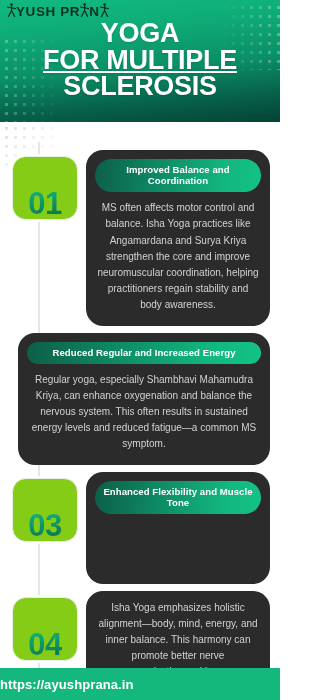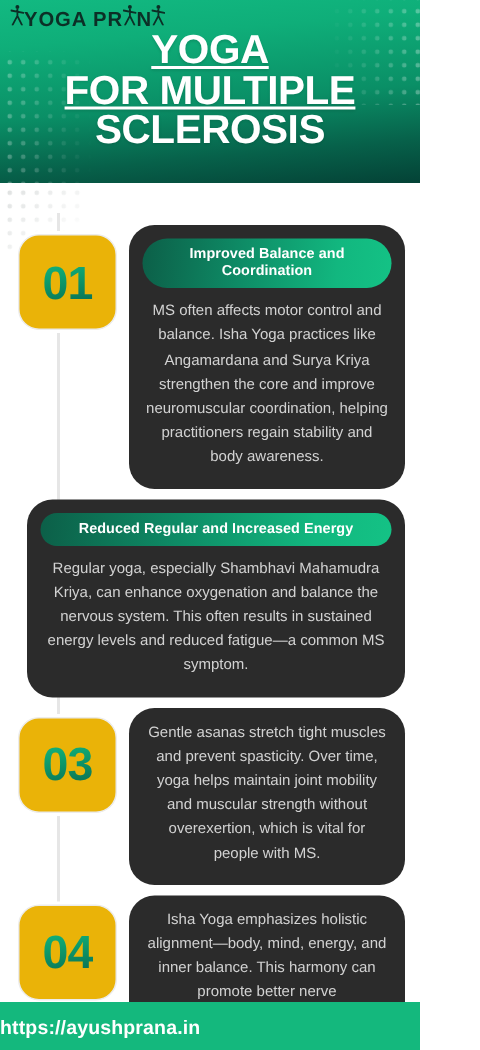--- a/index.html
+++ b/index.html
@@ -77,21 +77,21 @@
   }
   .title-line {
     display:block;
     color:#ffffff;
     font-weight:700;
     font-size:27px;
     line-height:0.99;
     letter-spacing:-0.3px;
     text-shadow:0 1px 2px rgba(0,0,0,0.13);
   }
-  .title-line.l1 { font-size:27px;text-decoration:underline; }
+  .title-line.l1 { font-size:27px; }
   .title-line.l2 { font-size:27px;text-decoration:underline; }
   .title-line.l3 { font-size:27px; }
 
   
   .body-area {
     position:relative;
     flex:1 1 auto;
     background:#ffffff;
     overflow:hidden;
   }
@@ -131,25 +131,25 @@
     align-items:flex-start;
     gap:0px;
   }
 
   .badge {
     flex:0 0 66px;
     width:66px;
     height:64px;
     margin-left:2px;
     margin-top:6px;
-    background:#eab308;
+    background:#84cc16;
     border:1.6px solid #ececec;
     border-radius:14px;
     display:flex;
-    align-items:center;
+    align-items:flex-end;
     justify-content:center;
     box-shadow:0 0 0 2px #ffffff;
   }
   .badge-num {
     font-size:31px;
     font-weight:700;
     letter-spacing:-0.5px;
     background:linear-gradient(170deg,#14b981 0%,#0e9e6d 38%,#0a6b50 100%);
     -webkit-background-clip:text;
     background-clip:text;
@@ -219,21 +219,21 @@
 
     <div class="logo">
       <span class="logo-fig">
         <svg width="9" height="14" viewBox="0 0 9 14" aria-hidden="true">
           <g fill="#0c2f26">
             <circle cx="4.6" cy="1.6" r="1.3"></circle>
             <path d="M4.6 3.1 L4.6 7.6 M0.4 4.0 L8.6 5.6 M4.6 7.6 L1.4 13.6 M4.6 7.6 L7.6 13.6" stroke="#0c2f26" stroke-width="1.2" stroke-linecap="round" fill="none"></path>
           </g>
         </svg>
       </span>
-      <span class="logo-text">YOGA PR</span>
+      <span class="logo-text">YUSH PR</span>
       <span class="logo-fig">
         <svg width="9" height="14" viewBox="0 0 9 14" aria-hidden="true">
           <g fill="#0c2f26">
             <circle cx="4.6" cy="1.6" r="1.3"></circle>
             <path d="M4.6 3.1 L4.6 7.6 M0.4 4.0 L8.6 5.6 M4.6 7.6 L1.4 13.6 M4.6 7.6 L7.6 13.6" stroke="#0c2f26" stroke-width="1.2" stroke-linecap="round" fill="none"></path>
           </g>
         </svg>
       </span>
       <span class="logo-text">N</span>
       <span class="logo-fig">
@@ -278,21 +278,23 @@
           </div>
           <div class="card-body">Regular yoga, especially Shambhavi Mahamudra Kriya, can enhance oxygenation and balance the nervous system. This often results in sustained energy levels and reduced fatigue—a common MS symptom.</div>
         </div>
       </div>
 
       <div class="row">
         <div class="badge">
           <span class="badge-num">03</span>
         </div>
         <div class="card">
-          <div class="card-body">Gentle asanas stretch tight muscles and prevent spasticity. Over time, yoga helps maintain joint mobility and muscular strength without overexertion, which is vital for people with MS.</div>
+          <div class="pill">
+            <span class="pill-text">Enhanced Flexibility and Muscle Tone</span>
+          </div>
         </div>
       </div>
 
       <div class="row">
         <div class="badge">
           <span class="badge-num">04</span>
         </div>
         <div class="card">
           <div class="card-body">Isha Yoga emphasizes holistic alignment—body, mind, energy, and inner balance. This harmony can promote better nerve communication and immune regulation, potentially easing the progression or impact of MS symptoms.</div>
         </div>

